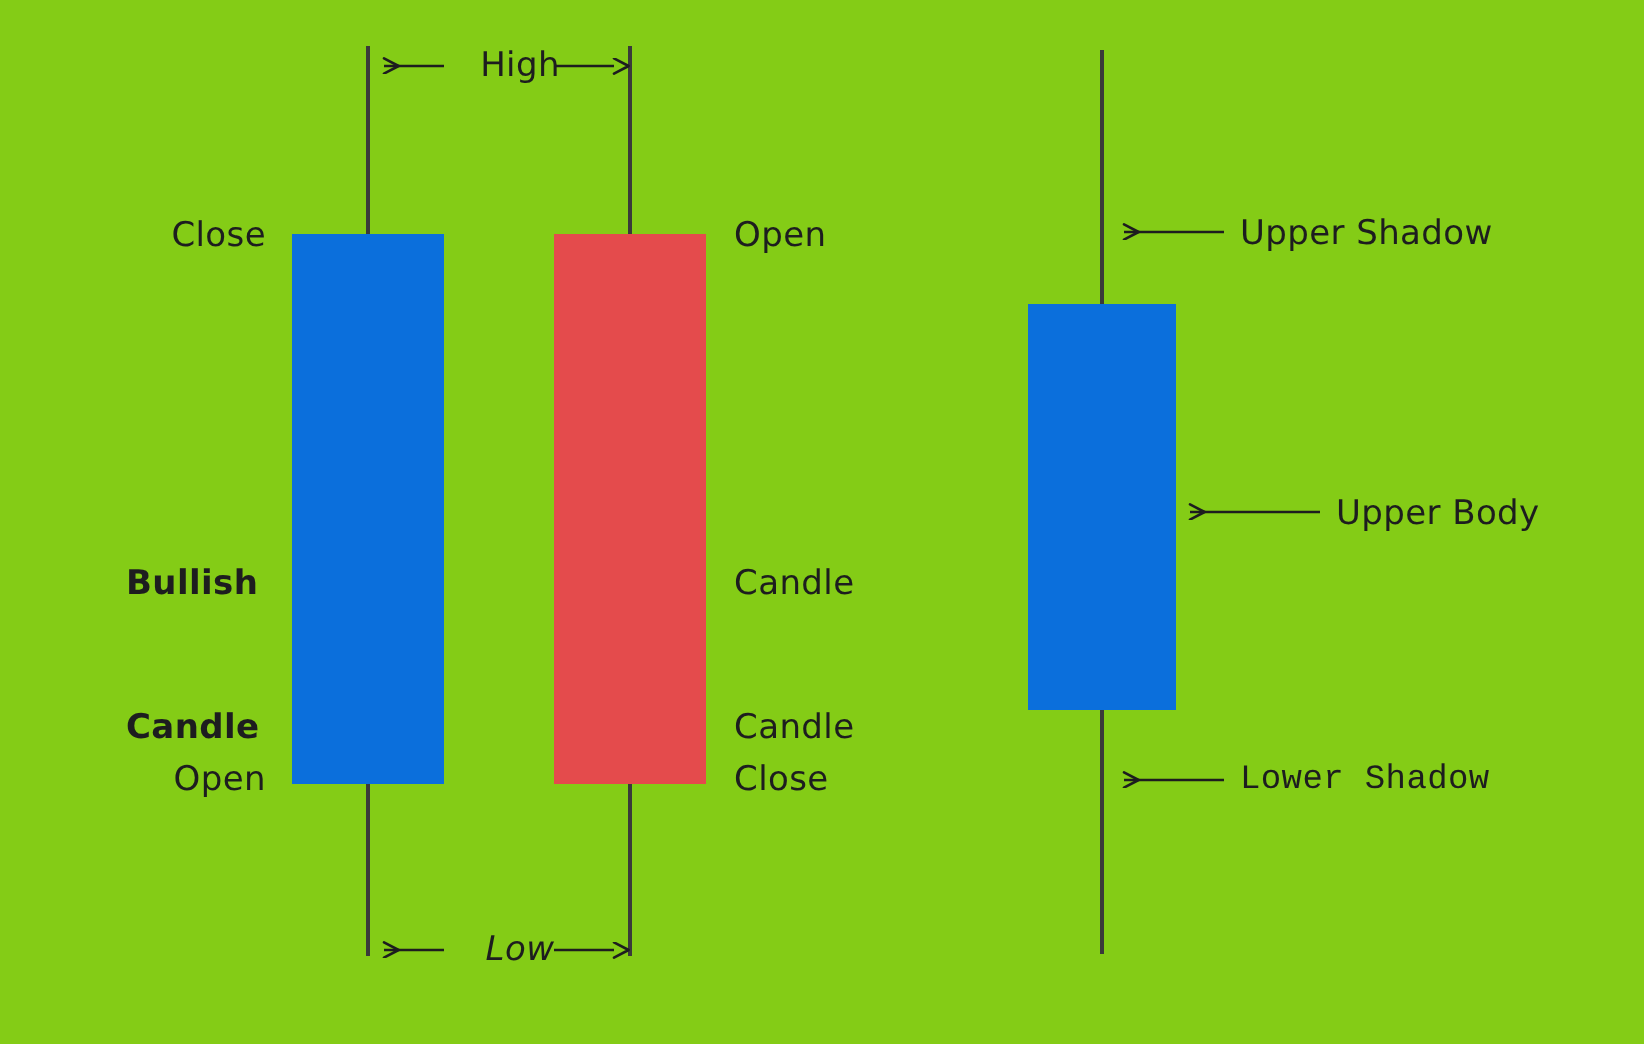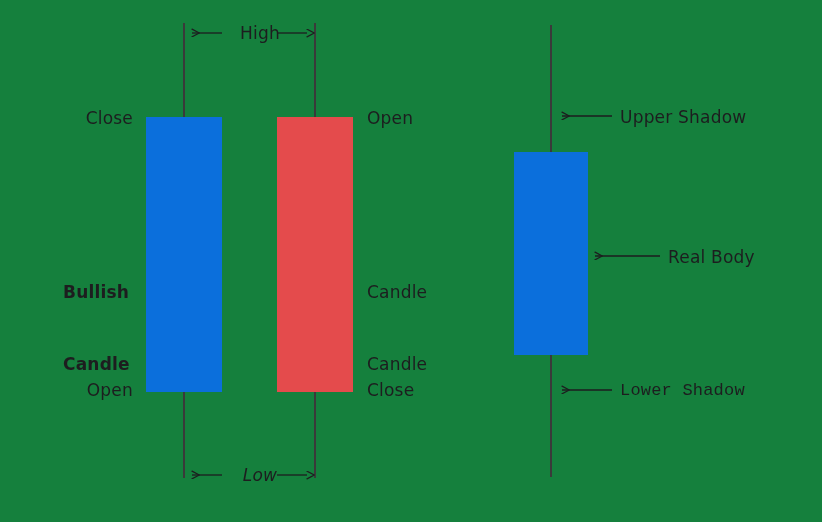--- a/index.html
+++ b/index.html
@@ -10,21 +10,21 @@
   body {
     width: 822px;
     height: 522px;
     font-family: "DejaVu Sans", sans-serif;
     overflow: hidden;
   }
   #stage {
     position: relative;
     width: 822px;
     height: 522px;
-    background: #15803d;
+    background: #84cc16;
   }
   #diagram-svg {
     position: absolute;
     left: 0;
     top: 0;
     width: 822px;
     height: 522px;
   }
   .lbl {
     position: absolute;
@@ -113,17 +113,17 @@
 
   <div class="lbl two-line" style="left:367px; top:232px; width:120px;">
     <div>Candle</div>
     <div>Candle</div>
   </div>
 
   <div class="lbl" style="left:367px; top:378px;">Close</div>
 
   <div class="lbl" style="left:620px; top:105px;">Upper Shadow</div>
 
-  <div class="lbl" style="left:668px; top:245px;">Real Body</div>
+  <div class="lbl" style="left:668px; top:245px;">Upper Body</div>
 
   <div class="lbl" style="left:620px; top:379px;font-family:Liberation Mono, monospace;">Lower Shadow</div>
 
 </div>
 
 </body></html>

